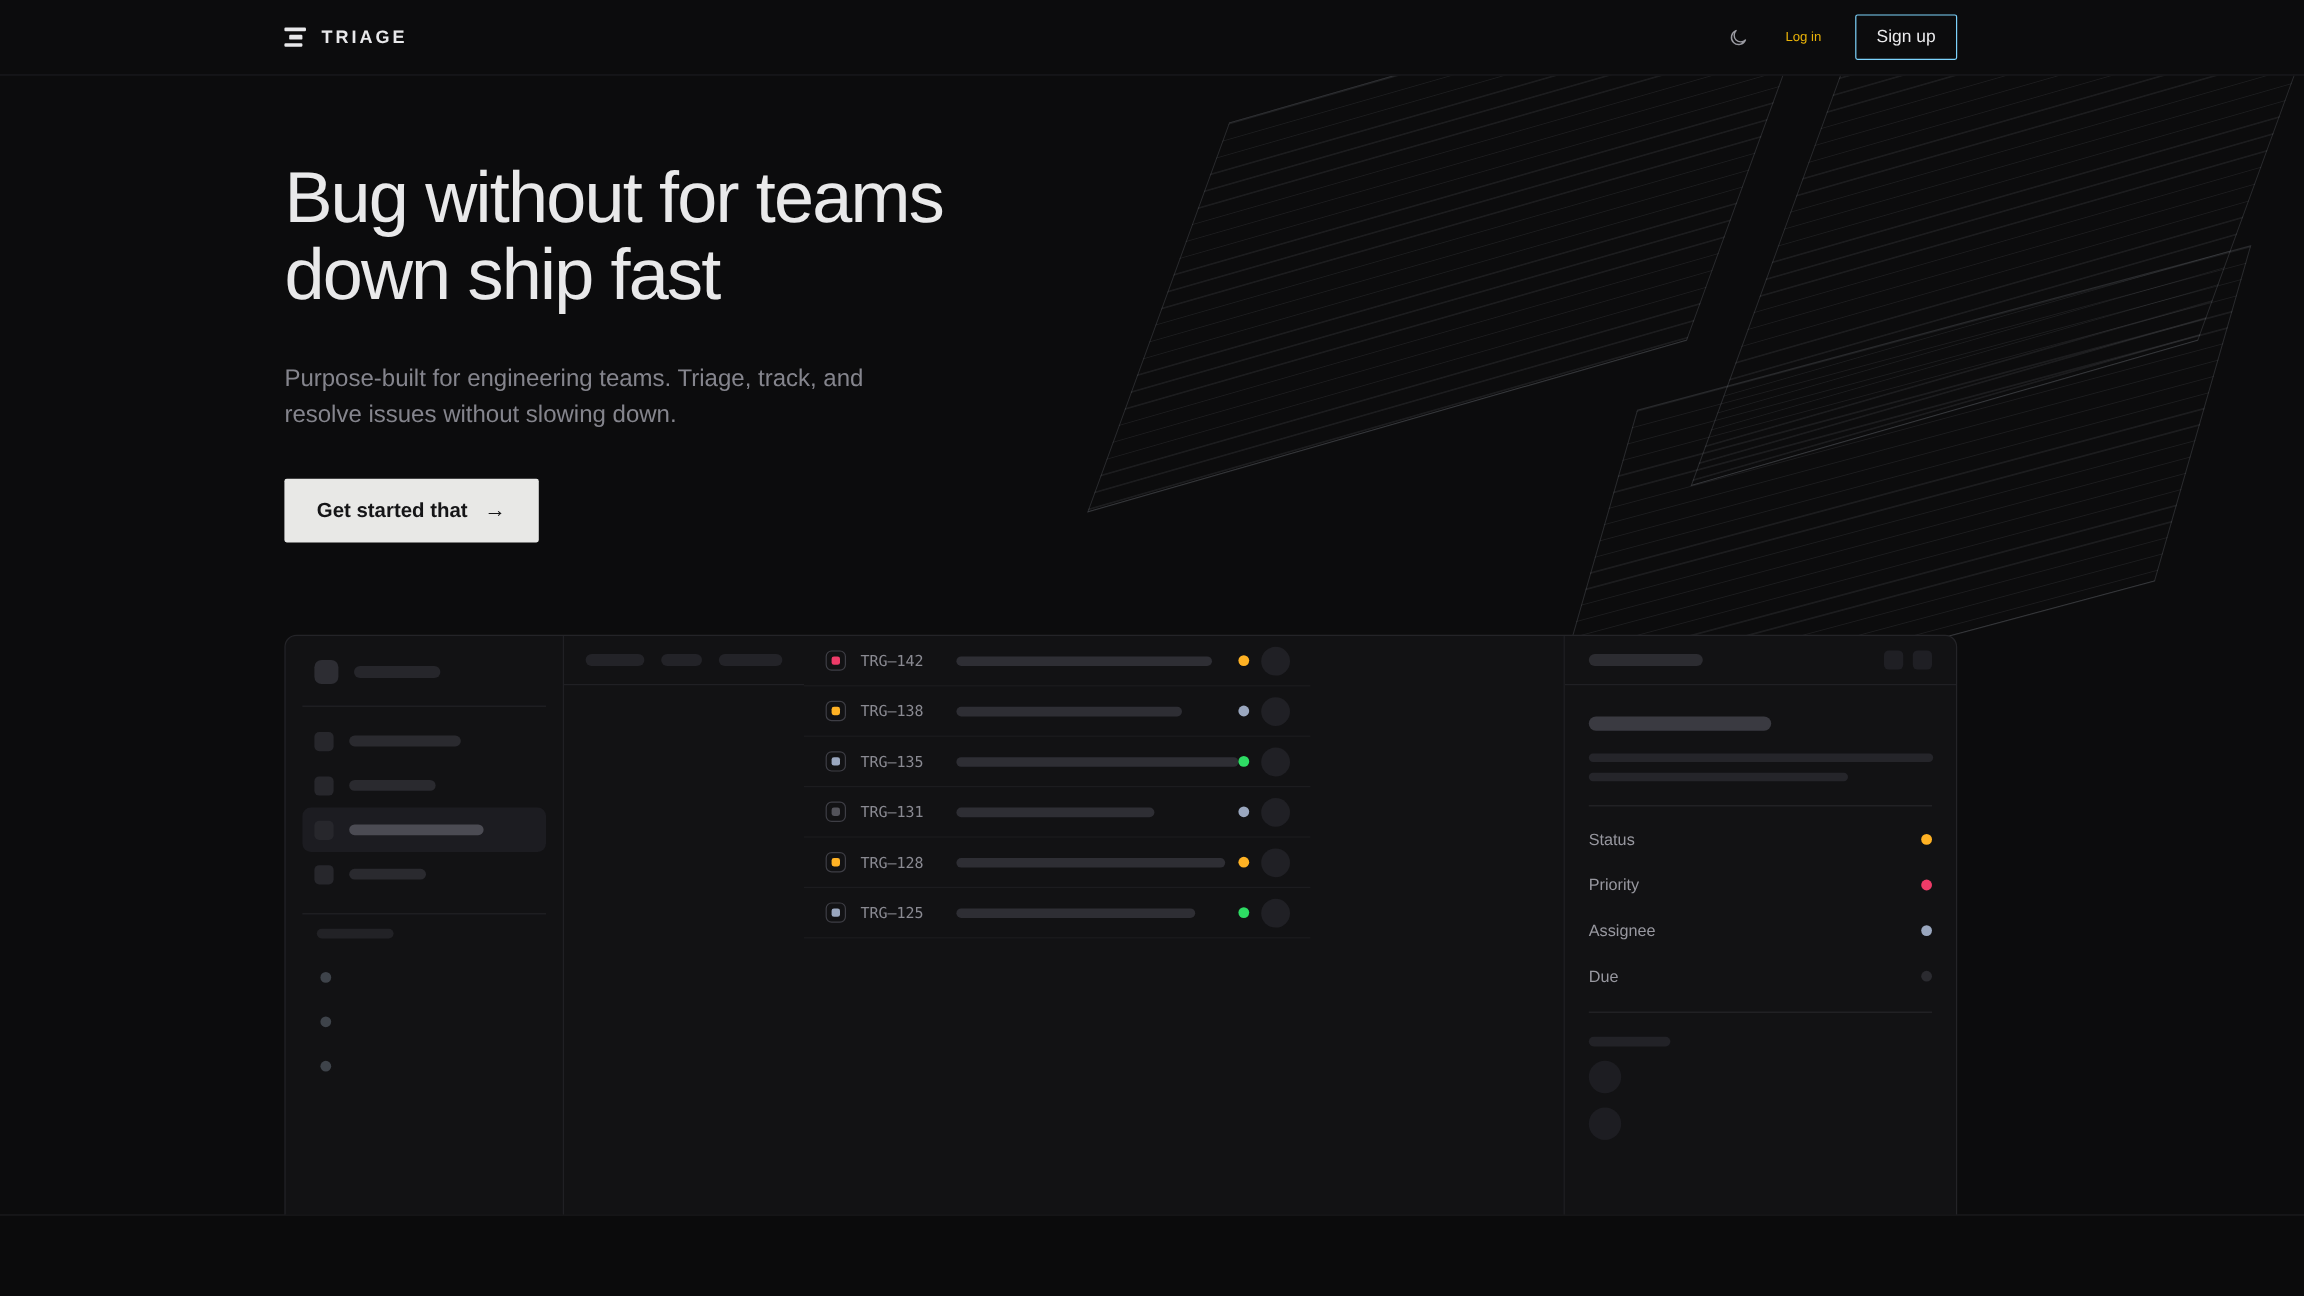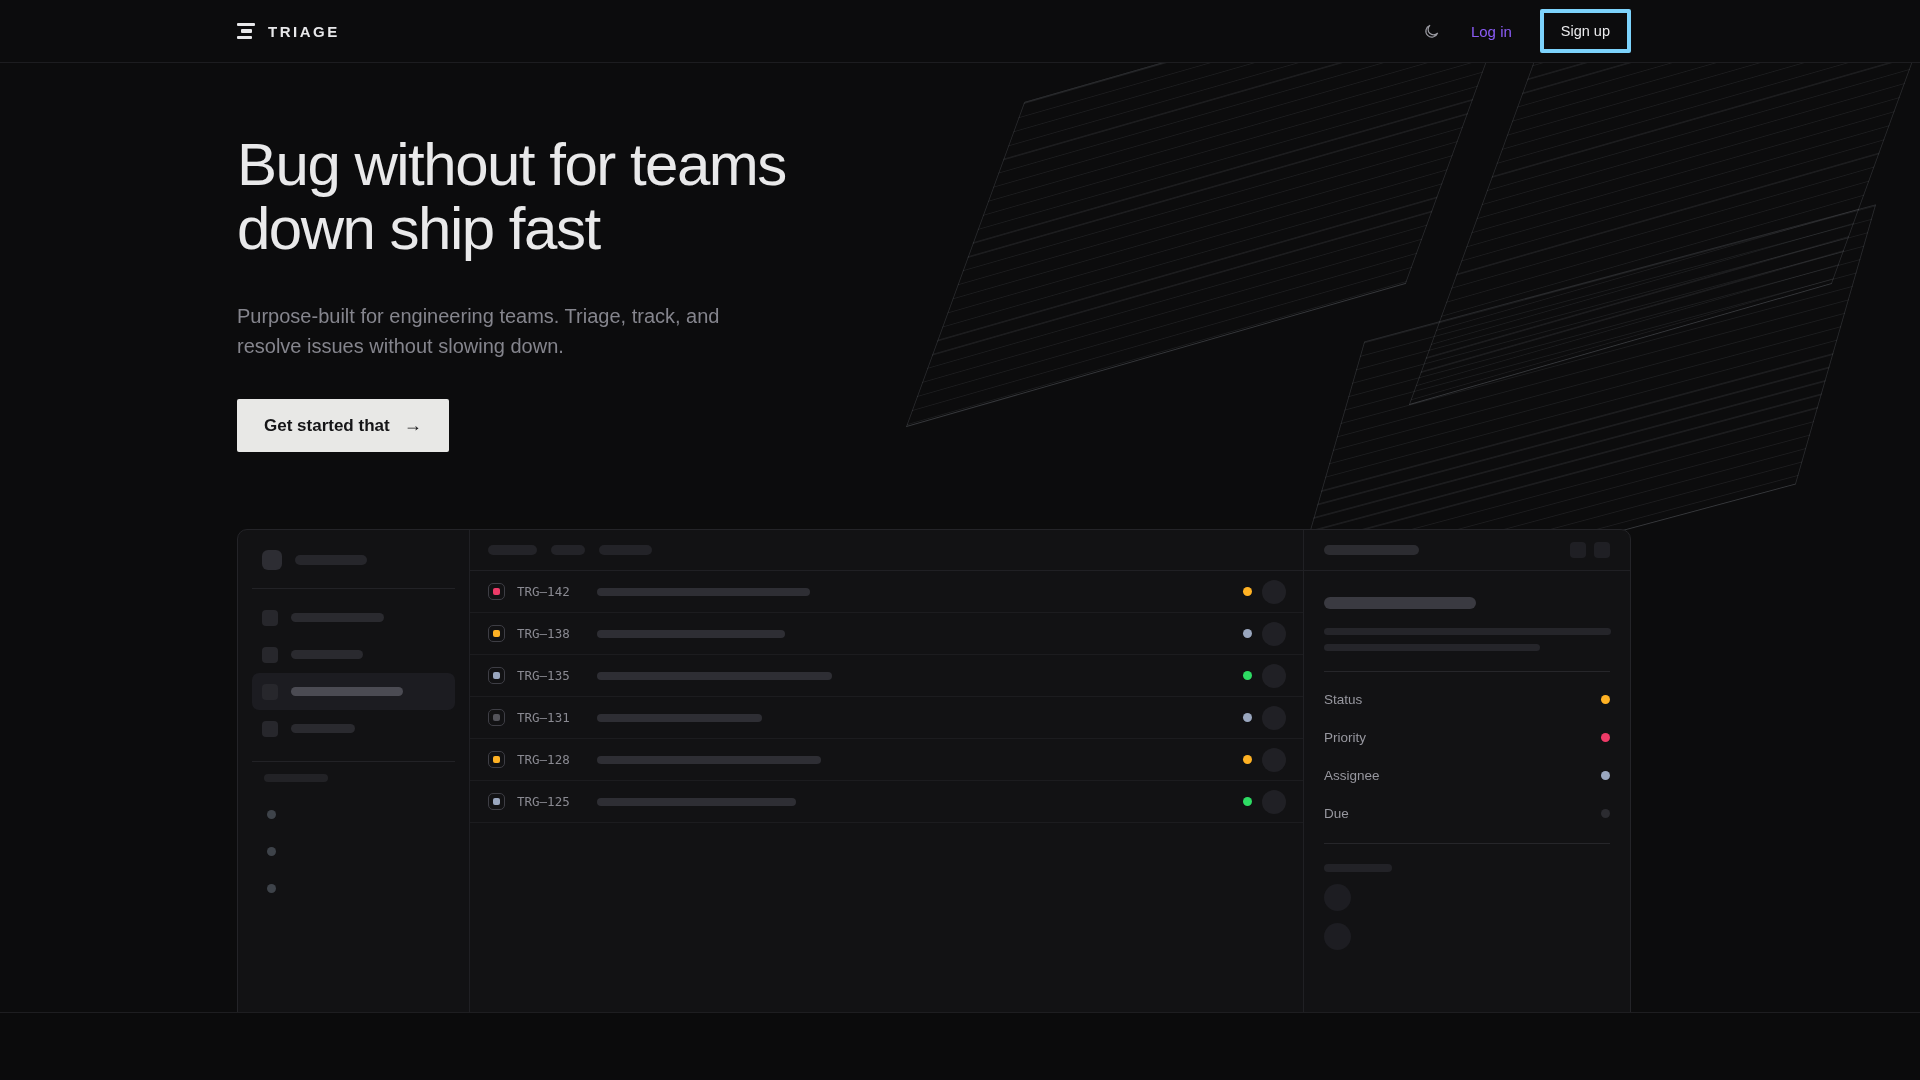--- a/index.html
+++ b/index.html
@@ -19,23 +19,23 @@
   .brand { display:flex; align-items:center; gap:12px; }
   .brand-icon { width:19px; height:16px; display:flex; flex-direction:column; justify-content:space-between; }
   .brand-icon span { height:3.2px; border-radius:1px; background:#e8e8ea; display:block; }
   .brand-icon .b1 { width:18px; }
   .brand-icon .b2 { width:11px; margin-left:4px; }
   .brand-icon .b3 { width:15px; }
   .brand-name { font-size:15px; font-weight:700; letter-spacing:2.5px; color:#e8e8ea; }
   .nav-right { display:flex; align-items:center; gap:28px; }
   .moon-btn { width:22px; height:22px; display:flex; align-items:center; justify-content:center; cursor:pointer; }
   .moon-btn svg { width:17px; height:17px; stroke:#9a9aa1; fill:none; stroke-width:1.7; stroke-linecap:round; stroke-linejoin:round; }
-  .login-link { font-size:15px; color:#8b5cf6; cursor:pointer; }
+  .login-link { font-size:11px; color:#eab308; cursor:pointer; }
   .signup-btn {
-    font-size:14.5px; color:#ececee; background:transparent; border:4px solid #7dd3fc;
+    font-size:14.5px; color:#ececee; background:transparent; border:1px solid #7dd3fc;
     border-radius:2px; padding:10px 17px; cursor:pointer; font-family:inherit;
   }
 
   
   .hero-section { position:relative; height:950px; border-bottom:1px solid #1e1e21; overflow:hidden; background:#0c0c0d; }
 
   
   .deco { position:absolute; left:900px; top:-20px; width:1100px; height:560px; pointer-events:none; z-index:0; }
   .deco .panel {
     position:absolute;
@@ -73,21 +73,21 @@
   .m-divider { height:1px; background:#222226; margin:18px 0 10px; }
   .snav-item { display:flex; align-items:center; gap:13px; height:37px; padding:0 10px; border-radius:7px; }
   .snav-item.active { background:#1c1c21; }
   .snav-icon { width:16px; height:16px; border-radius:4px; background:#27272c; flex:none; }
   .snav-bar { height:9px; background:#2a2a2f; border-radius:5px; }
   .snav-item.active .snav-bar { background:#4b4b53; }
   .sec-bar { width:64px; height:8px; background:#222226; border-radius:4px; margin:12px 0 0 12px; }
   .side-dot { width:9px; height:9px; border-radius:50%; background:#3e434a; margin:28px 0 0 15px; }
 
   
-  .m-list { display:flex; flex-direction:column; }
+  .m-list { display:flex; flex-direction:row; }
   .list-header { height:41px; flex:none; border-bottom:1px solid #202024; display:flex; align-items:center; gap:14px; padding:0 18px; }
   .pill { height:10px; border-radius:5px; background:#232328; }
   .issue-row { height:42px; flex:none; border-bottom:1px solid #1c1c1f; display:flex; align-items:center; padding:0 17px 0 18px; }
   .issue-row.selected {
     background-color:#17171a;
     background-image:repeating-linear-gradient(45deg, rgba(255,255,255,0.045) 0 1px, transparent 1px 9px);
   }
   .issue-icon { width:17px; height:17px; border:1.5px solid #3e3e45; border-radius:5px; display:flex; align-items:center; justify-content:center; flex:none; }
   .issue-icon i { width:7px; height:7px; border-radius:2px; display:block; }
   .issue-id { font-family:"DejaVu Sans Mono", monospace; font-size:12.5px; color:#8a8a92; margin-left:12px; width:72px; flex:none; }

